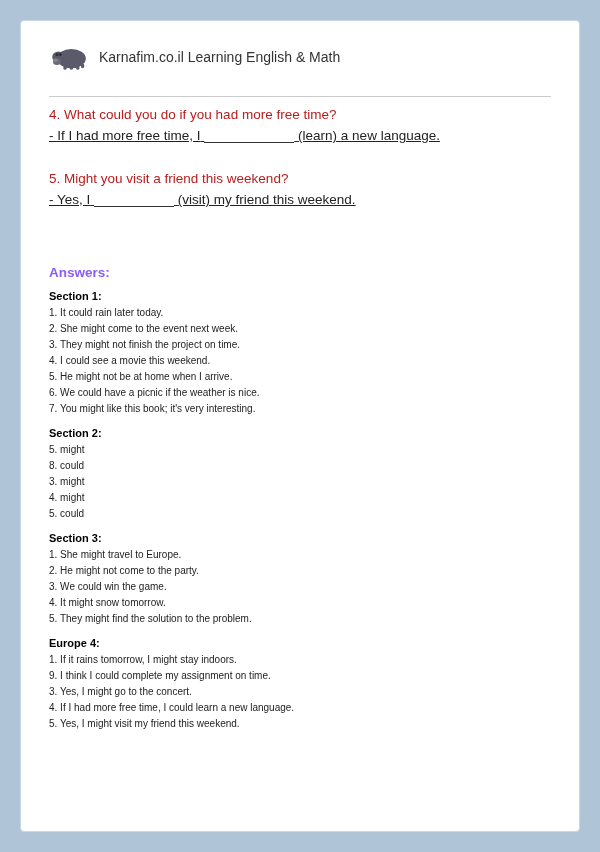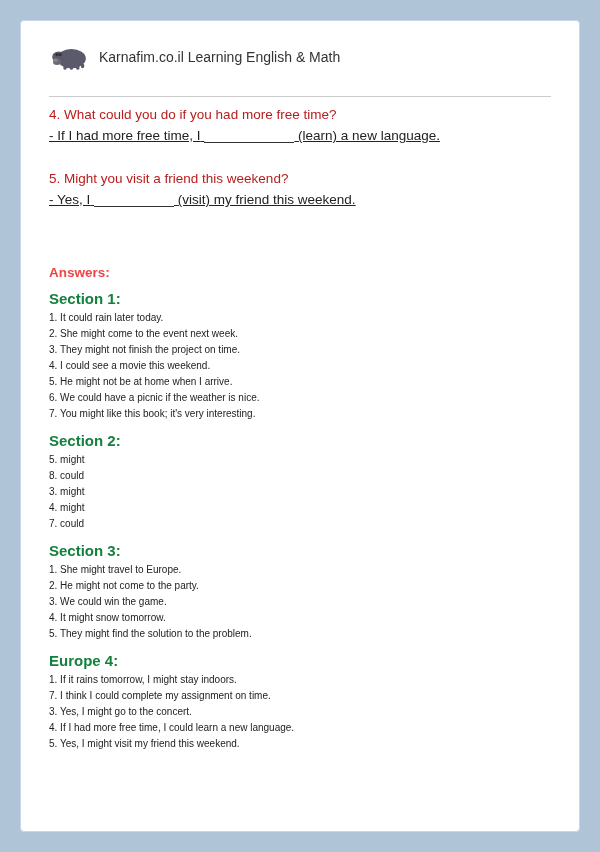--- a/index.html
+++ b/index.html
@@ -70,28 +70,28 @@
       vertical-align: bottom;
     }
 
     .answers-section {
       margin-top: 18px;
     }
 
     .answers-title {
       font-size: 13.5px;
       font-weight: bold;
-      color: #ef4444;
+      color: #8b5cf6;
       margin-bottom: 4px;
     }
 
     .section-label {
-      font-size: 15px;
+      font-size: 11px;
       font-weight: bold;
-      color: #15803d;
+      color: #000000;
       margin-top: 10px;
       margin-bottom: 3px;
     }
 
     .answer-item {
       font-size: 10px;
       color: #222222;
       line-height: 1.6;
     }
 
@@ -163,35 +163,35 @@
       <p class="answer-item">6. We could have a picnic if the weather is nice.</p>
       <p class="answer-item">7. You might like this book; it's very interesting.</p>
     </div>
 
     <p class="section-label">Section 2:</p>
     <div>
       <p class="answer-item">5. might</p>
       <p class="answer-item">8. could</p>
       <p class="answer-item">3. might</p>
       <p class="answer-item">4. might</p>
-      <p class="answer-item">7. could</p>
+      <p class="answer-item">5. could</p>
     </div>
 
     <p class="section-label">Section 3:</p>
     <div>
       <p class="answer-item">1. She might travel to Europe.</p>
       <p class="answer-item">2. He might not come to the party.</p>
       <p class="answer-item">3. We could win the game.</p>
       <p class="answer-item">4. It might snow tomorrow.</p>
       <p class="answer-item">5. They might find the solution to the problem.</p>
     </div>
 
     <p class="section-label">Europe 4:</p>
     <div>
       <p class="answer-item">1. If it rains tomorrow, I might stay indoors.</p>
-      <p class="answer-item">7. I think I could complete my assignment on time.</p>
+      <p class="answer-item">9. I think I could complete my assignment on time.</p>
       <p class="answer-item">3. Yes, I might go to the concert.</p>
       <p class="answer-item">4. If I had more free time, I could learn a new language.</p>
       <p class="answer-item">5. Yes, I might visit my friend this weekend.</p>
     </div>
   </div>
 
 </div>
 
 </body></html>

